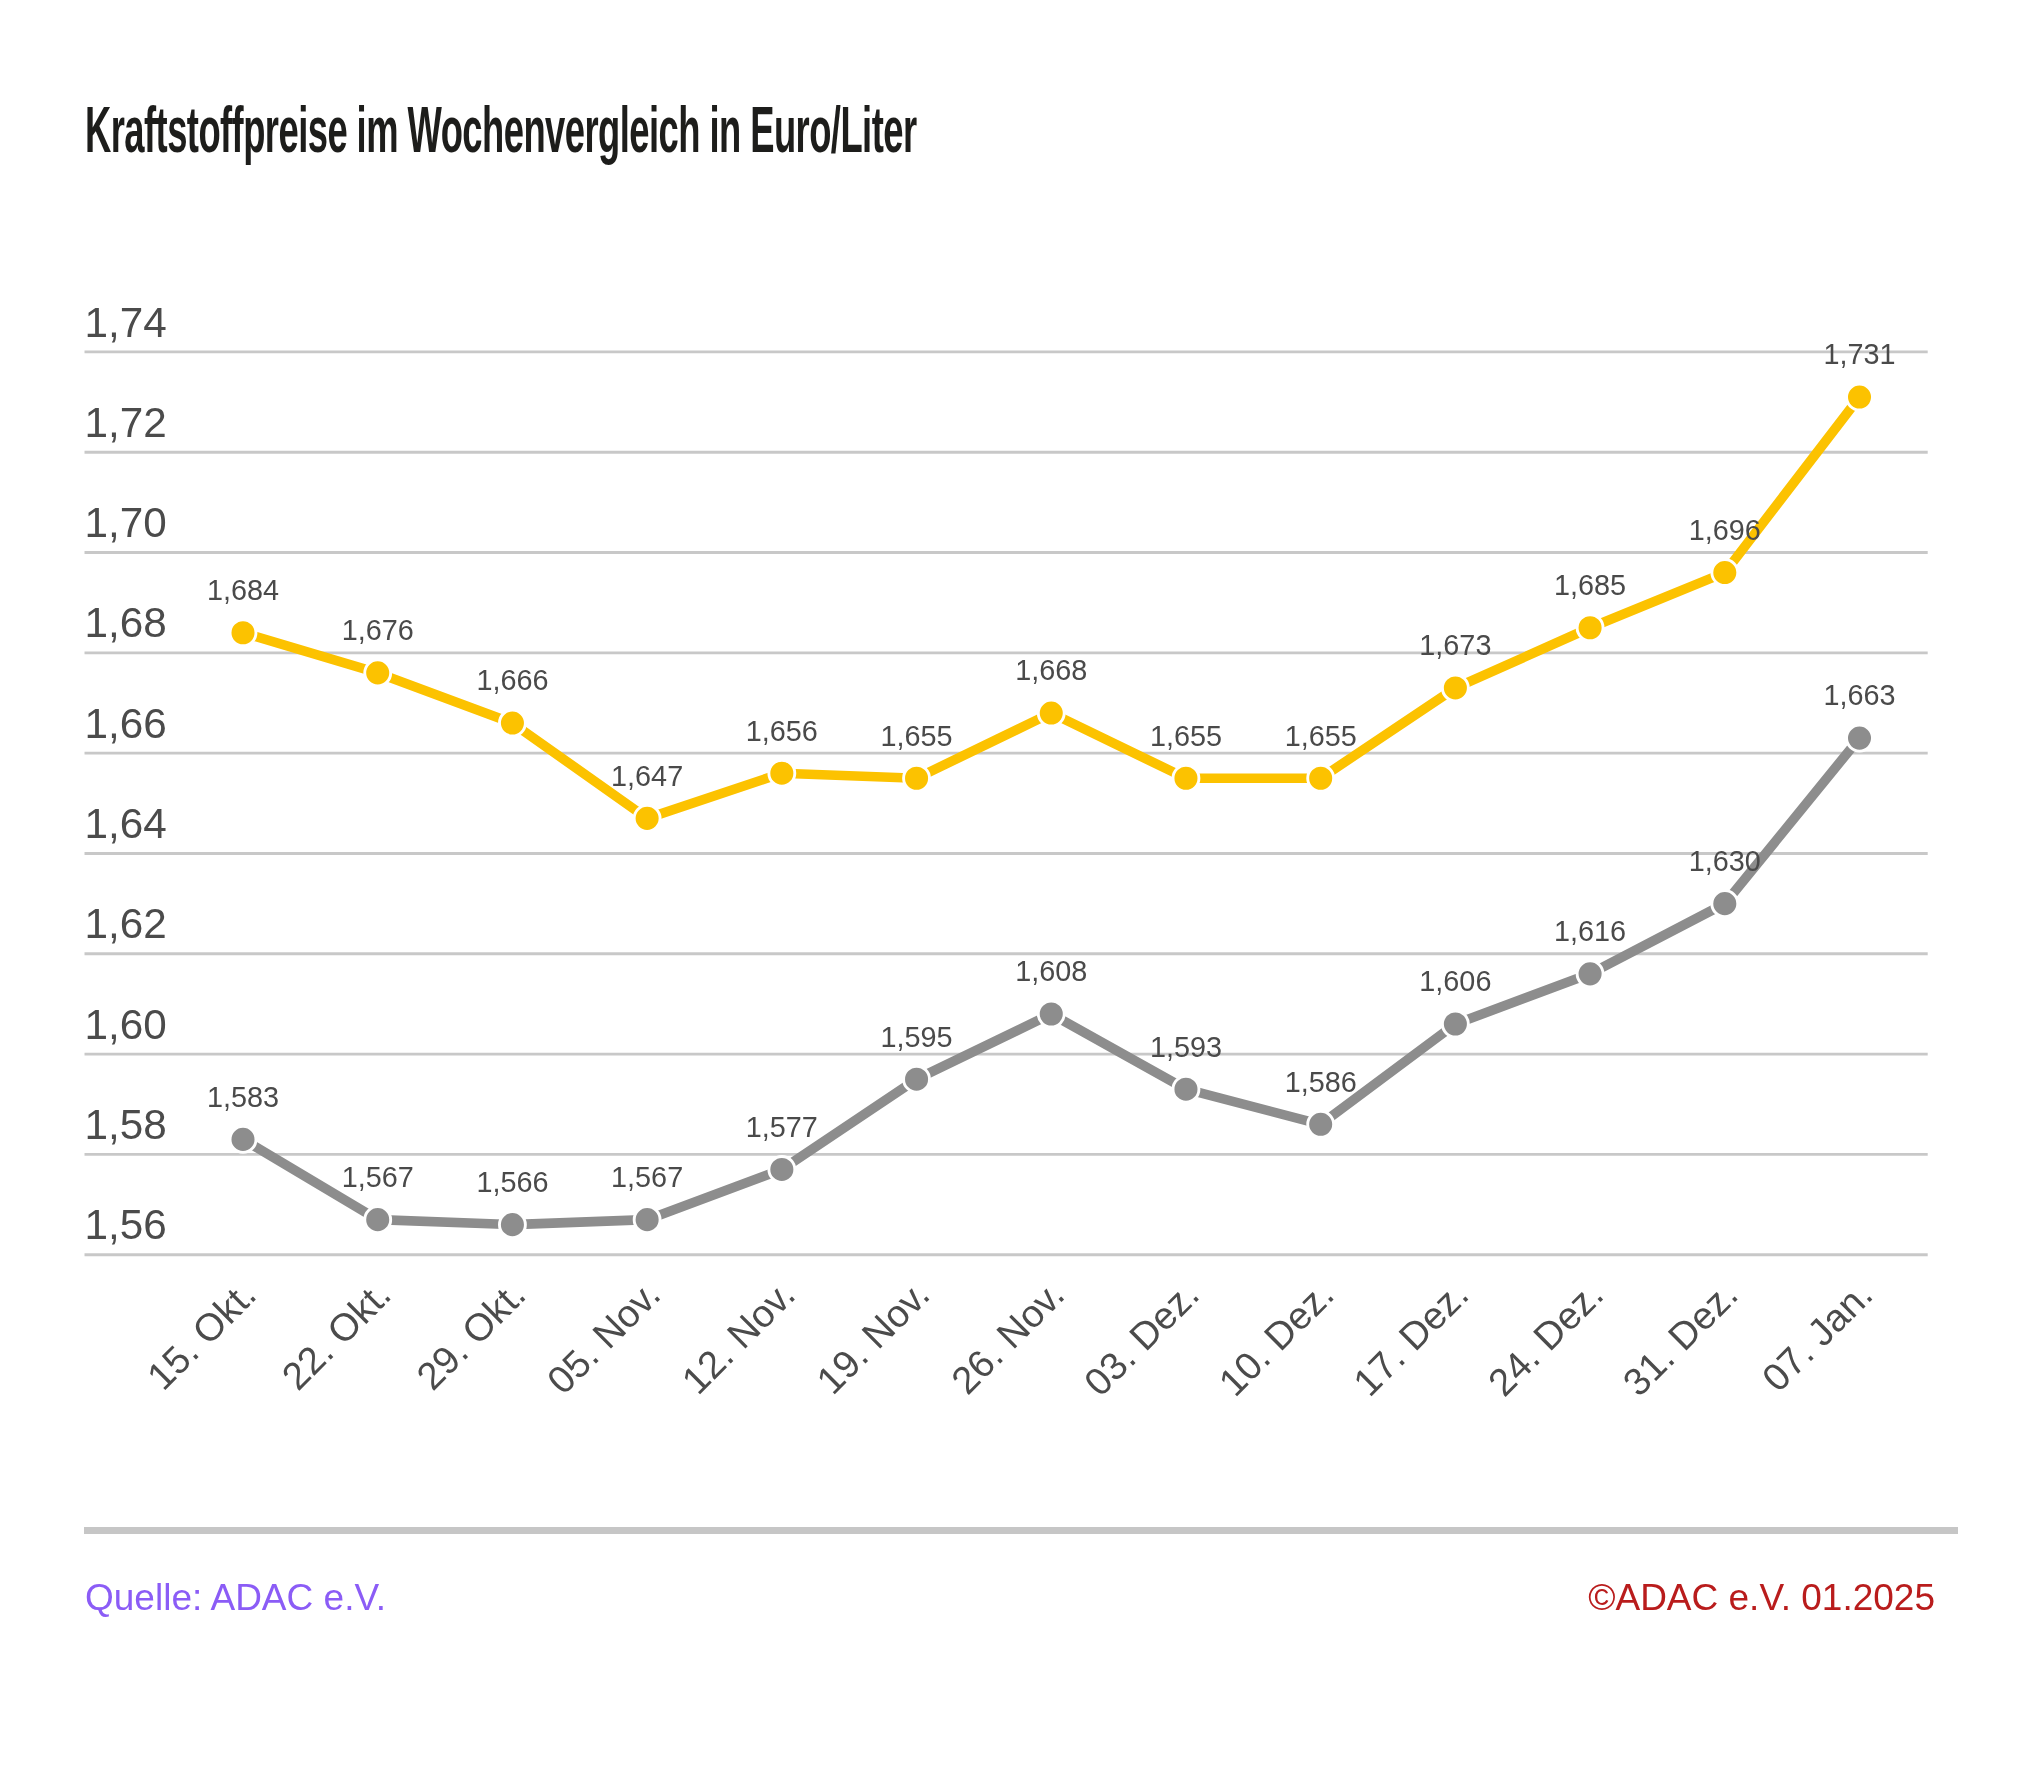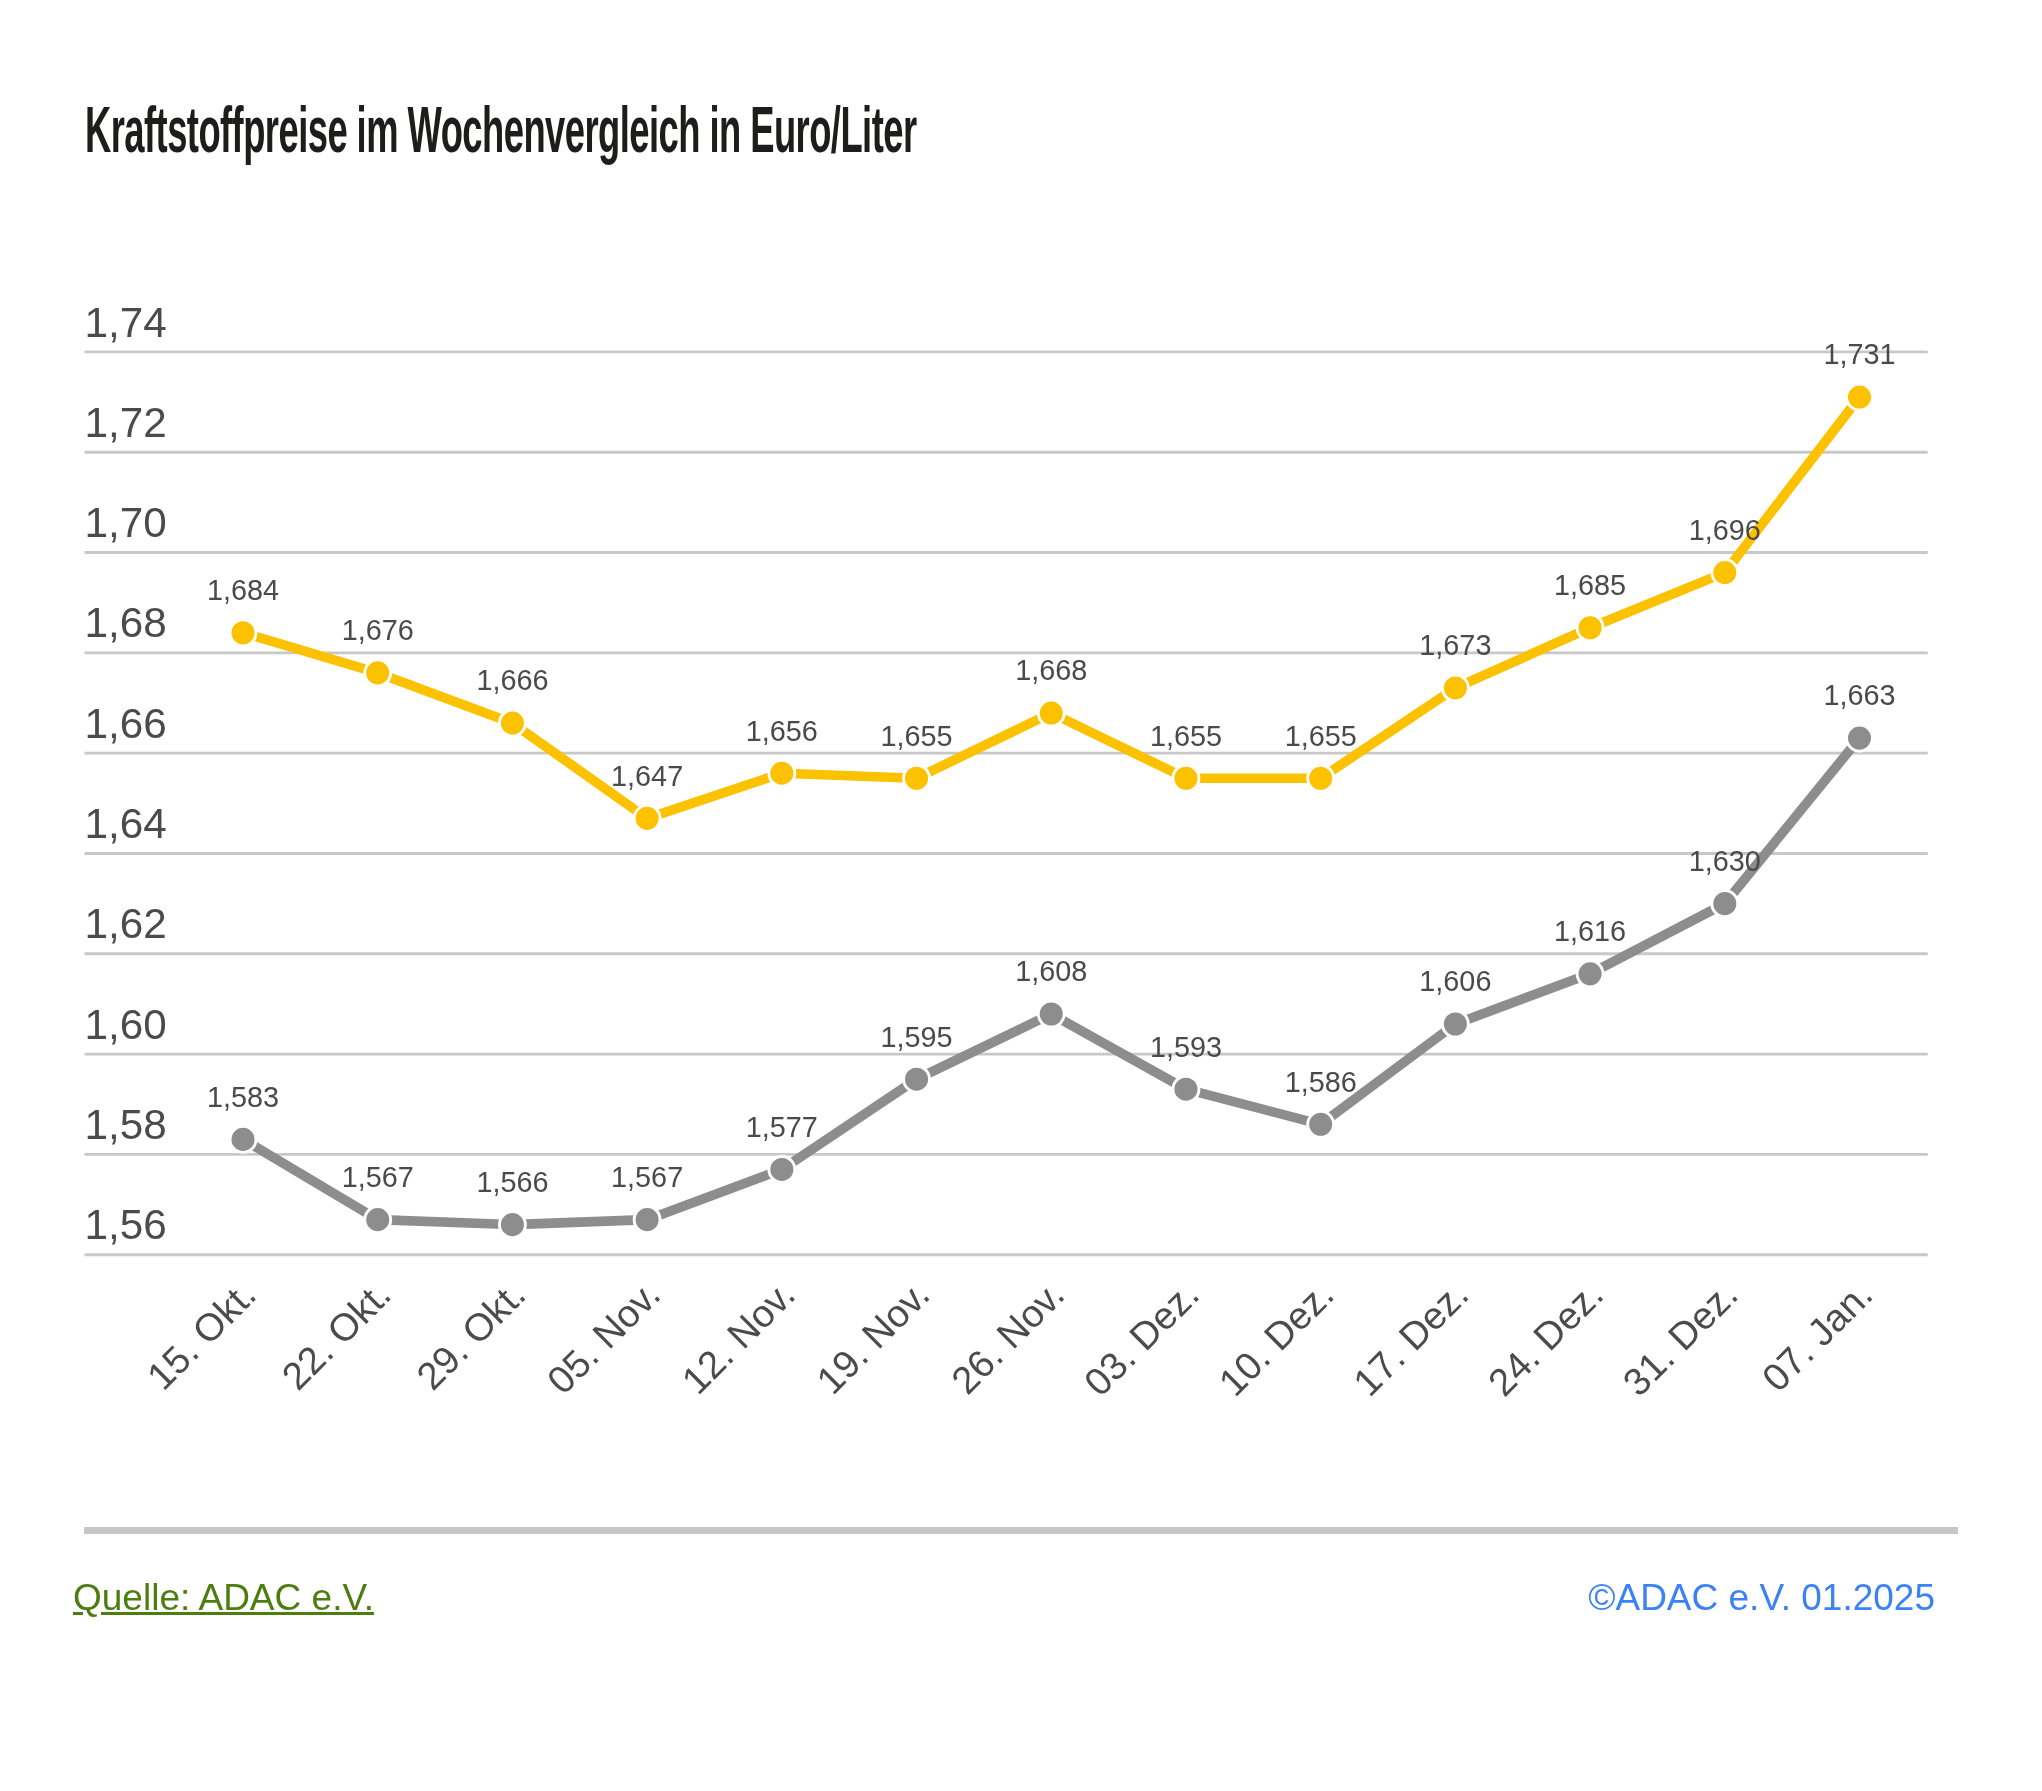--- a/index.html
+++ b/index.html
@@ -58,33 +58,32 @@
   .divider {
     position: absolute;
     left: 84px;
     top: 1527px;
     width: 1874px;
     height: 6.7px;
     background: #c6c6c6;
   }
   .footer-source {
     position: absolute;
-    left: 73px;
+    left: 85px;
     top: 1577px;
     font-size: 37px;
-    color: #4d7c0f;
+    color: #8b5cf6;
     white-space: nowrap;
-    text-decoration: underline;
   }
   .footer-copyright {
     position: absolute;
     right: 85px;
     top: 1577px;
     font-size: 37px;
-    color: #3b82f6;
+    color: #b91c1c;
     white-space: nowrap;
     margin-left: 24px;
   }
 </style>
 </head>
 <body>
 
 <div id="stage">
 
   <div class="title">Kraftstoffpreise im Wochenvergleich in Euro/Liter</div>

